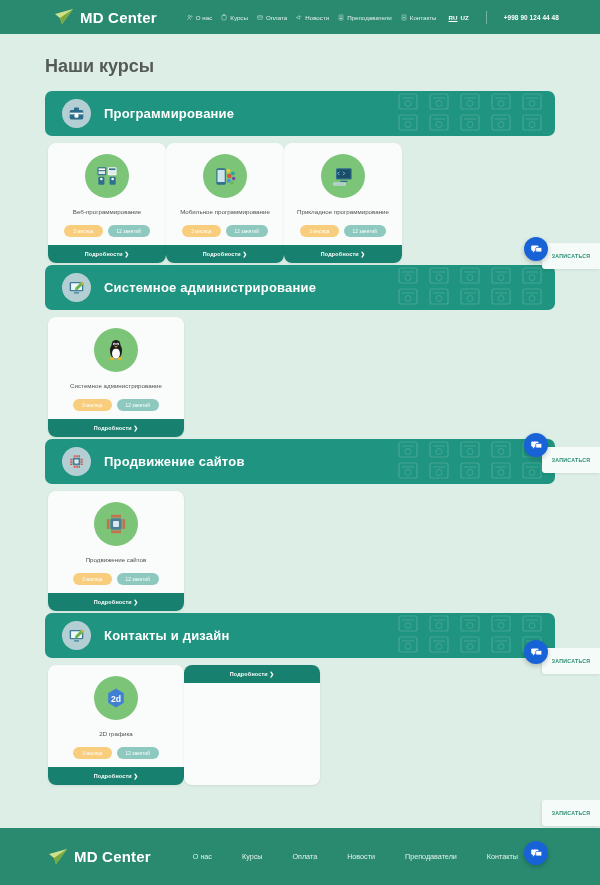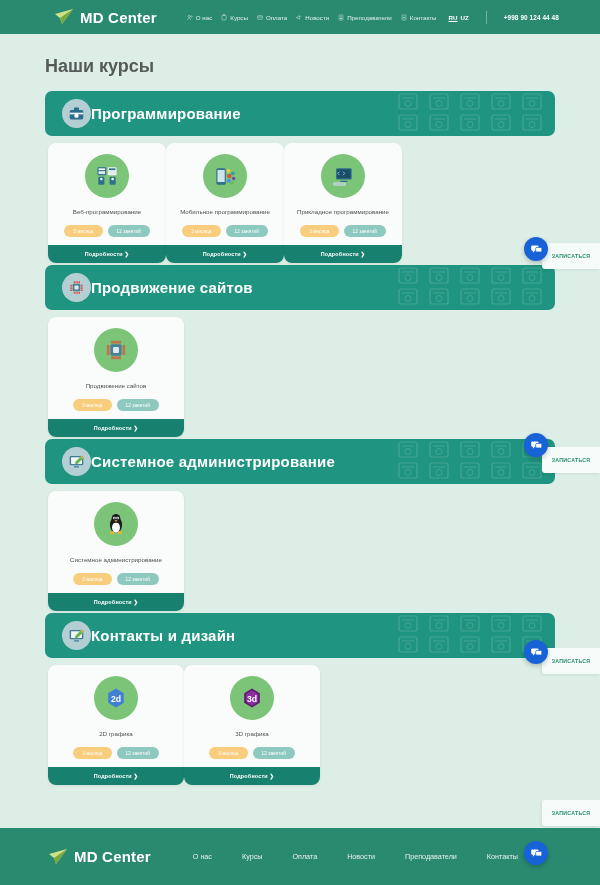--- a/index.html
+++ b/index.html
@@ -44,21 +44,21 @@
   }
   .banner-pattern {
     position: absolute; right: 0; top: 0; width: 160px; height: 45px;
     opacity: .16; pointer-events: none;
   }
   .banner-icon {
     width: 29px; height: 29px; border-radius: 50%;
     background: #b4cfd4; margin-left: 17px;
     display: flex; align-items: center; justify-content: center; flex: none;
   }
-  .banner-title { color: #fff; font-size: 15px; font-weight: bold; letter-spacing: .2px; }
+  .banner-title { color: #fff; font-size: 13px; font-weight: bold; margin-left: 13px; letter-spacing: .2px; }
 
   
   .cards { display: flex; margin: 7px 0 0 48px; }
   .card {
     width: 118px; background: #fafcfb;
     border-radius: 8px; overflow: hidden;
     box-shadow: 0 1px 3px rgba(0,0,0,.07);
     display: flex; flex-direction: column;
   }
   .card.wide { width: 136px; }
@@ -278,20 +278,92 @@
                 <svg width="26" height="26" viewBox="0 0 30 30">
                   <rect x="7" y="6" width="18" height="13" rx="1.5" fill="#2e6e8e"></rect>
                   <rect x="8.4" y="7.4" width="15.2" height="10.2" fill="#1b4c66"></rect>
                   <path d="M11 10l-2 2 2 2M15 10l2 2-2 2" stroke="#7ec8e8" stroke-width="1.1" fill="none"></path>
                   <rect x="12" y="20.5" width="8" height="1.6" fill="#2e6e8e"></rect>
                   <rect x="4" y="22.5" width="14" height="3.5" rx="1" fill="#d8e6ea"></rect>
                   <rect x="5" y="23.4" width="12" height="1.8" fill="#aac3cc"></rect>
                 </svg>
               </div>
               <div class="card-name">Прикладное программирование</div>
+              <div class="badges">
+                <span class="badge months">3 месяца</span>
+                <span class="badge lessons">12 занятий</span>
+              </div>
+            </div>
+            <div class="card-foot">Подробности ❯</div>
+          </div>
+        </div>
+      </div>
+      <div class="section">
+        <div class="banner">
+          <div class="banner-pattern"><svg width="160" height="45" viewBox="0 0 160 45">
+              <rect x="4" y="3" width="18" height="15" rx="2" fill="none" stroke="#fff" stroke-width="1.2"></rect>
+              <line x1="7" y1="7" x2="19" y2="7" stroke="#fff" stroke-width="1"></line>
+              <circle cx="13" cy="12.5" r="3" fill="none" stroke="#fff" stroke-width="1"></circle>
+              <rect x="35" y="3" width="18" height="15" rx="2" fill="none" stroke="#fff" stroke-width="1.2"></rect>
+              <line x1="38" y1="7" x2="50" y2="7" stroke="#fff" stroke-width="1"></line>
+              <circle cx="44" cy="12.5" r="3" fill="none" stroke="#fff" stroke-width="1"></circle>
+              <rect x="66" y="3" width="18" height="15" rx="2" fill="none" stroke="#fff" stroke-width="1.2"></rect>
+              <line x1="69" y1="7" x2="81" y2="7" stroke="#fff" stroke-width="1"></line>
+              <circle cx="75" cy="12.5" r="3" fill="none" stroke="#fff" stroke-width="1"></circle>
+              <rect x="97" y="3" width="18" height="15" rx="2" fill="none" stroke="#fff" stroke-width="1.2"></rect>
+              <line x1="100" y1="7" x2="112" y2="7" stroke="#fff" stroke-width="1"></line>
+              <circle cx="106" cy="12.5" r="3" fill="none" stroke="#fff" stroke-width="1"></circle>
+              <rect x="128" y="3" width="18" height="15" rx="2" fill="none" stroke="#fff" stroke-width="1.2"></rect>
+              <line x1="131" y1="7" x2="143" y2="7" stroke="#fff" stroke-width="1"></line>
+              <circle cx="137" cy="12.5" r="3" fill="none" stroke="#fff" stroke-width="1"></circle>
+              <rect x="4" y="24" width="18" height="15" rx="2" fill="none" stroke="#fff" stroke-width="1.2"></rect>
+              <line x1="7" y1="28" x2="19" y2="28" stroke="#fff" stroke-width="1"></line>
+              <circle cx="13" cy="33.5" r="3" fill="none" stroke="#fff" stroke-width="1"></circle>
+              <rect x="35" y="24" width="18" height="15" rx="2" fill="none" stroke="#fff" stroke-width="1.2"></rect>
+              <line x1="38" y1="28" x2="50" y2="28" stroke="#fff" stroke-width="1"></line>
+              <circle cx="44" cy="33.5" r="3" fill="none" stroke="#fff" stroke-width="1"></circle>
+              <rect x="66" y="24" width="18" height="15" rx="2" fill="none" stroke="#fff" stroke-width="1.2"></rect>
+              <line x1="69" y1="28" x2="81" y2="28" stroke="#fff" stroke-width="1"></line>
+              <circle cx="75" cy="33.5" r="3" fill="none" stroke="#fff" stroke-width="1"></circle>
+              <rect x="97" y="24" width="18" height="15" rx="2" fill="none" stroke="#fff" stroke-width="1.2"></rect>
+              <line x1="100" y1="28" x2="112" y2="28" stroke="#fff" stroke-width="1"></line>
+              <circle cx="106" cy="33.5" r="3" fill="none" stroke="#fff" stroke-width="1"></circle>
+              <rect x="128" y="24" width="18" height="15" rx="2" fill="none" stroke="#fff" stroke-width="1.2"></rect>
+              <line x1="131" y1="28" x2="143" y2="28" stroke="#fff" stroke-width="1"></line>
+              <circle cx="137" cy="33.5" r="3" fill="none" stroke="#fff" stroke-width="1"></circle>
+            </svg></div>
+          <div class="banner-icon">
+            <svg width="17" height="17" viewBox="0 0 20 20">
+              <rect x="2" y="3.5" width="16" height="11" rx="1.6" fill="#3c7b97"></rect>
+              <rect x="3.6" y="5" width="12.8" height="8" fill="#eef6f8"></rect>
+              <polygon points="16,3 18.5,5.5 11,13 8.5,13 8.5,10.5" fill="#68b54a"></polygon>
+              <polygon points="16,3 18.5,5.5 17.2,6.8 14.7,4.3" fill="#e8b53a"></polygon>
+              <rect x="7" y="15.5" width="6" height="1.6" rx=".6" fill="#3c7b97"></rect>
+            </svg>
+          </div>
+          <div class="banner-title">Системное администрирование</div>
+        </div>
+        <div class="cards">
+          <div class="card wide">
+            <div class="card-body">
+              <div class="card-ico">
+                <svg width="26" height="26" viewBox="0 0 30 30">
+                  <ellipse cx="15" cy="16" rx="7" ry="9.5" fill="#1d1d1d"></ellipse>
+                  <ellipse cx="15" cy="19" rx="4.6" ry="6" fill="#fafafa"></ellipse>
+                  <circle cx="15" cy="8.5" r="5" fill="#1d1d1d"></circle>
+                  <circle cx="13.2" cy="8" r="1.5" fill="#fff"></circle>
+                  <circle cx="16.8" cy="8" r="1.5" fill="#fff"></circle>
+                  <circle cx="13.4" cy="8.2" r=".8" fill="#1d1d1d"></circle>
+                  <circle cx="16.6" cy="8.2" r=".8" fill="#1d1d1d"></circle>
+                  <path d="M13 10.6 L15 12.4 L17 10.6 Z" fill="#f0b429"></path>
+                  <ellipse cx="10.5" cy="25" rx="2.6" ry="1.5" fill="#f0b429"></ellipse>
+                  <ellipse cx="19.5" cy="25" rx="2.6" ry="1.5" fill="#f0b429"></ellipse>
+                </svg>
+              </div>
+              <div class="card-name">Системное администрирование</div>
               <div class="badges">
                 <span class="badge months">3 месяца</span>
                 <span class="badge lessons">12 занятий</span>
               </div>
             </div>
             <div class="card-foot">Подробности ❯</div>
           </div>
         </div>
       </div>
       <div class="section">
@@ -427,126 +499,40 @@
             </svg></div>
           <div class="banner-icon">
             <svg width="17" height="17" viewBox="0 0 20 20">
               <rect x="2" y="3.5" width="16" height="11" rx="1.6" fill="#3c7b97"></rect>
               <rect x="3.6" y="5" width="12.8" height="8" fill="#eef6f8"></rect>
               <polygon points="16,3 18.5,5.5 11,13 8.5,13 8.5,10.5" fill="#68b54a"></polygon>
               <polygon points="16,3 18.5,5.5 17.2,6.8 14.7,4.3" fill="#e8b53a"></polygon>
               <rect x="7" y="15.5" width="6" height="1.6" rx=".6" fill="#3c7b97"></rect>
             </svg>
           </div>
-          <div class="banner-title">Системное администрирование</div>
-        </div>
-        <div class="cards">
-          <div class="card wide">
-            <div class="card-body">
-              <div class="card-ico">
-                <svg width="26" height="26" viewBox="0 0 30 30">
-                  <ellipse cx="15" cy="16" rx="7" ry="9.5" fill="#1d1d1d"></ellipse>
-                  <ellipse cx="15" cy="19" rx="4.6" ry="6" fill="#fafafa"></ellipse>
-                  <circle cx="15" cy="8.5" r="5" fill="#1d1d1d"></circle>
-                  <circle cx="13.2" cy="8" r="1.5" fill="#fff"></circle>
-                  <circle cx="16.8" cy="8" r="1.5" fill="#fff"></circle>
-                  <circle cx="13.4" cy="8.2" r=".8" fill="#1d1d1d"></circle>
-                  <circle cx="16.6" cy="8.2" r=".8" fill="#1d1d1d"></circle>
-                  <path d="M13 10.6 L15 12.4 L17 10.6 Z" fill="#f0b429"></path>
-                  <ellipse cx="10.5" cy="25" rx="2.6" ry="1.5" fill="#f0b429"></ellipse>
-                  <ellipse cx="19.5" cy="25" rx="2.6" ry="1.5" fill="#f0b429"></ellipse>
-                </svg>
-              </div>
-              <div class="card-name">Системное администрирование</div>
-              <div class="badges">
-                <span class="badge months">3 месяца</span>
-                <span class="badge lessons">12 занятий</span>
-              </div>
-            </div>
-            <div class="card-foot">Подробности ❯</div>
-          </div>
-        </div>
-      </div>
-      <div class="section">
-        <div class="banner">
-          <div class="banner-pattern"><svg width="160" height="45" viewBox="0 0 160 45">
-              <rect x="4" y="3" width="18" height="15" rx="2" fill="none" stroke="#fff" stroke-width="1.2"></rect>
-              <line x1="7" y1="7" x2="19" y2="7" stroke="#fff" stroke-width="1"></line>
-              <circle cx="13" cy="12.5" r="3" fill="none" stroke="#fff" stroke-width="1"></circle>
-              <rect x="35" y="3" width="18" height="15" rx="2" fill="none" stroke="#fff" stroke-width="1.2"></rect>
-              <line x1="38" y1="7" x2="50" y2="7" stroke="#fff" stroke-width="1"></line>
-              <circle cx="44" cy="12.5" r="3" fill="none" stroke="#fff" stroke-width="1"></circle>
-              <rect x="66" y="3" width="18" height="15" rx="2" fill="none" stroke="#fff" stroke-width="1.2"></rect>
-              <line x1="69" y1="7" x2="81" y2="7" stroke="#fff" stroke-width="1"></line>
-              <circle cx="75" cy="12.5" r="3" fill="none" stroke="#fff" stroke-width="1"></circle>
-              <rect x="97" y="3" width="18" height="15" rx="2" fill="none" stroke="#fff" stroke-width="1.2"></rect>
-              <line x1="100" y1="7" x2="112" y2="7" stroke="#fff" stroke-width="1"></line>
-              <circle cx="106" cy="12.5" r="3" fill="none" stroke="#fff" stroke-width="1"></circle>
-              <rect x="128" y="3" width="18" height="15" rx="2" fill="none" stroke="#fff" stroke-width="1.2"></rect>
-              <line x1="131" y1="7" x2="143" y2="7" stroke="#fff" stroke-width="1"></line>
-              <circle cx="137" cy="12.5" r="3" fill="none" stroke="#fff" stroke-width="1"></circle>
-              <rect x="4" y="24" width="18" height="15" rx="2" fill="none" stroke="#fff" stroke-width="1.2"></rect>
-              <line x1="7" y1="28" x2="19" y2="28" stroke="#fff" stroke-width="1"></line>
-              <circle cx="13" cy="33.5" r="3" fill="none" stroke="#fff" stroke-width="1"></circle>
-              <rect x="35" y="24" width="18" height="15" rx="2" fill="none" stroke="#fff" stroke-width="1.2"></rect>
-              <line x1="38" y1="28" x2="50" y2="28" stroke="#fff" stroke-width="1"></line>
-              <circle cx="44" cy="33.5" r="3" fill="none" stroke="#fff" stroke-width="1"></circle>
-              <rect x="66" y="24" width="18" height="15" rx="2" fill="none" stroke="#fff" stroke-width="1.2"></rect>
-              <line x1="69" y1="28" x2="81" y2="28" stroke="#fff" stroke-width="1"></line>
-              <circle cx="75" cy="33.5" r="3" fill="none" stroke="#fff" stroke-width="1"></circle>
-              <rect x="97" y="24" width="18" height="15" rx="2" fill="none" stroke="#fff" stroke-width="1.2"></rect>
-              <line x1="100" y1="28" x2="112" y2="28" stroke="#fff" stroke-width="1"></line>
-              <circle cx="106" cy="33.5" r="3" fill="none" stroke="#fff" stroke-width="1"></circle>
-              <rect x="128" y="24" width="18" height="15" rx="2" fill="none" stroke="#fff" stroke-width="1.2"></rect>
-              <line x1="131" y1="28" x2="143" y2="28" stroke="#fff" stroke-width="1"></line>
-              <circle cx="137" cy="33.5" r="3" fill="none" stroke="#fff" stroke-width="1"></circle>
-            </svg></div>
-          <div class="banner-icon">
-            <svg width="17" height="17" viewBox="0 0 20 20">
-              <rect x="2" y="3.5" width="16" height="11" rx="1.6" fill="#3c7b97"></rect>
-              <rect x="3.6" y="5" width="12.8" height="8" fill="#eef6f8"></rect>
-              <polygon points="16,3 18.5,5.5 11,13 8.5,13 8.5,10.5" fill="#68b54a"></polygon>
-              <polygon points="16,3 18.5,5.5 17.2,6.8 14.7,4.3" fill="#e8b53a"></polygon>
-              <rect x="7" y="15.5" width="6" height="1.6" rx=".6" fill="#3c7b97"></rect>
-            </svg>
-          </div>
           <div class="banner-title">Контакты и дизайн</div>
         </div>
         <div class="cards">
           <div class="card wide">
             <div class="card-body">
               <div class="card-ico">
                 <svg width="26" height="26" viewBox="0 0 30 30">
                   <polygon points="15,4 24,9.5 24,20.5 15,26 6,20.5 6,9.5" fill="#3f7fd4"></polygon>
                   <text x="15" y="19.5" text-anchor="middle" font-family="Liberation Sans, sans-serif" font-size="10" font-weight="bold" fill="#fff">2d</text>
                 </svg>
               </div>
               <div class="card-name">2D графика</div>
               <div class="badges">
                 <span class="badge months">3 месяца</span>
                 <span class="badge lessons">12 занятий</span>
               </div>
             </div>
             <div class="card-foot">Подробности ❯</div>
           </div>
           <div class="card wide">
-            <div class="card-body">
-              <div class="card-ico">
-                <svg width="26" height="26" viewBox="0 0 30 30">
-                  <polygon points="15,4 24,9.5 24,20.5 15,26 6,20.5 6,9.5" fill="#5b1a6b"></polygon>
-                  <polygon points="15,6 22,10.5 22,19.5 15,24 8,19.5 8,10.5" fill="#8b2fa0"></polygon>
-                  <text x="15" y="19.5" text-anchor="middle" font-family="Liberation Sans, sans-serif" font-size="10" font-weight="bold" fill="#fff">3d</text>
-                </svg>
-              </div>
-              <div class="card-name">3D графика</div>
-              <div class="badges">
-                <span class="badge months">3 месяца</span>
-                <span class="badge lessons">12 занятий</span>
-              </div>
-            </div>
             <div class="card-foot">Подробности ❯</div>
           </div>
         </div>
       </div>
     </div>
 
   <div class="signup" style="top:243px">ЗАПИСАТЬСЯ</div>
   <div class="chat" style="top:237px; right:52px">
     <svg width="13" height="13" viewBox="0 0 16 16">
         <rect x="1.5" y="3" width="9" height="6.5" rx="1.4" fill="#fff"></rect>

